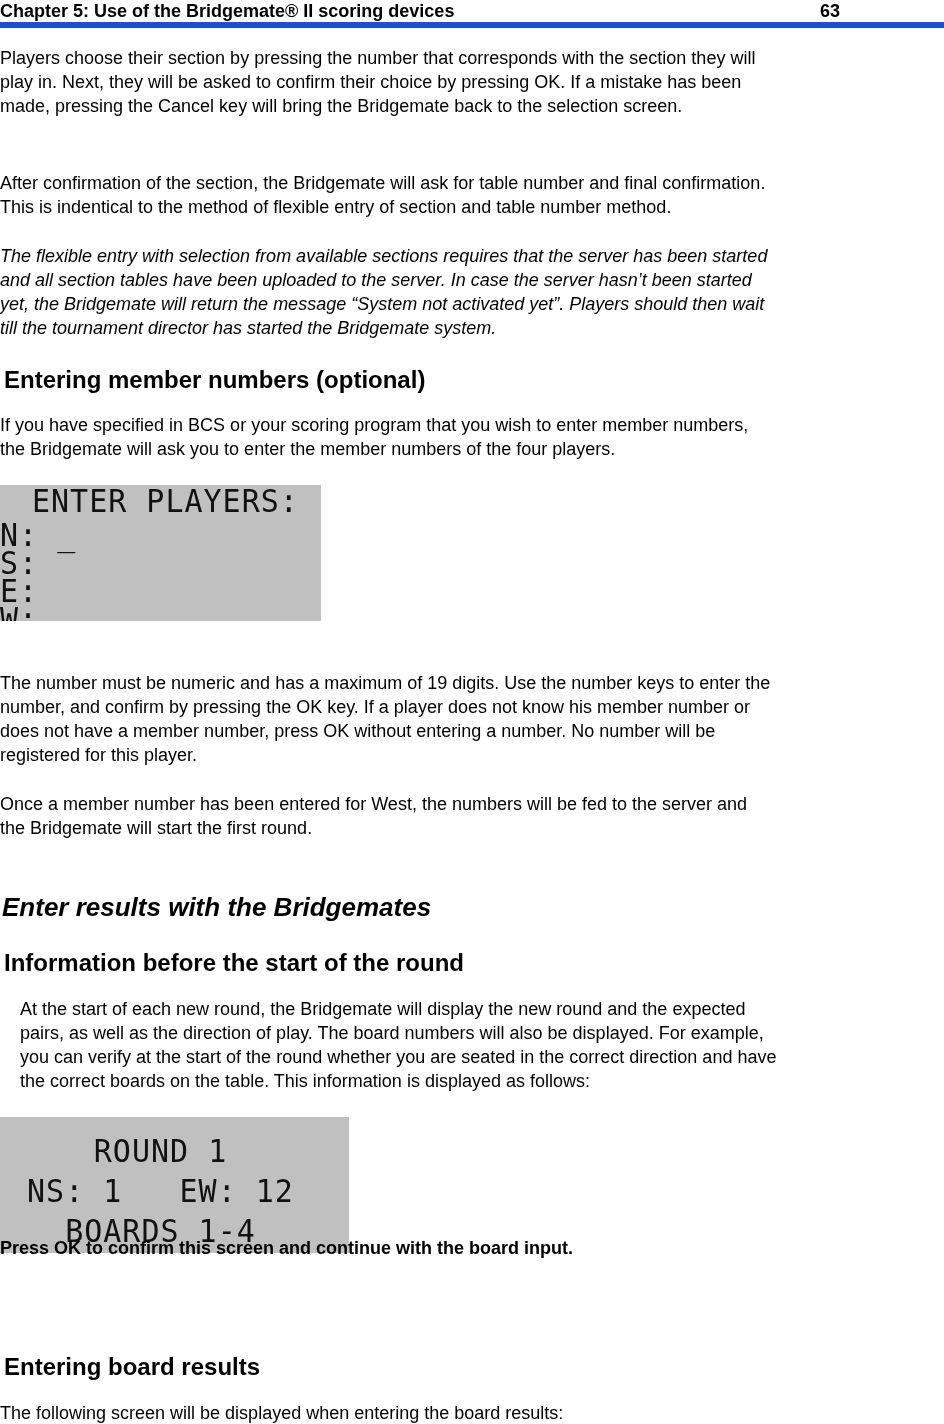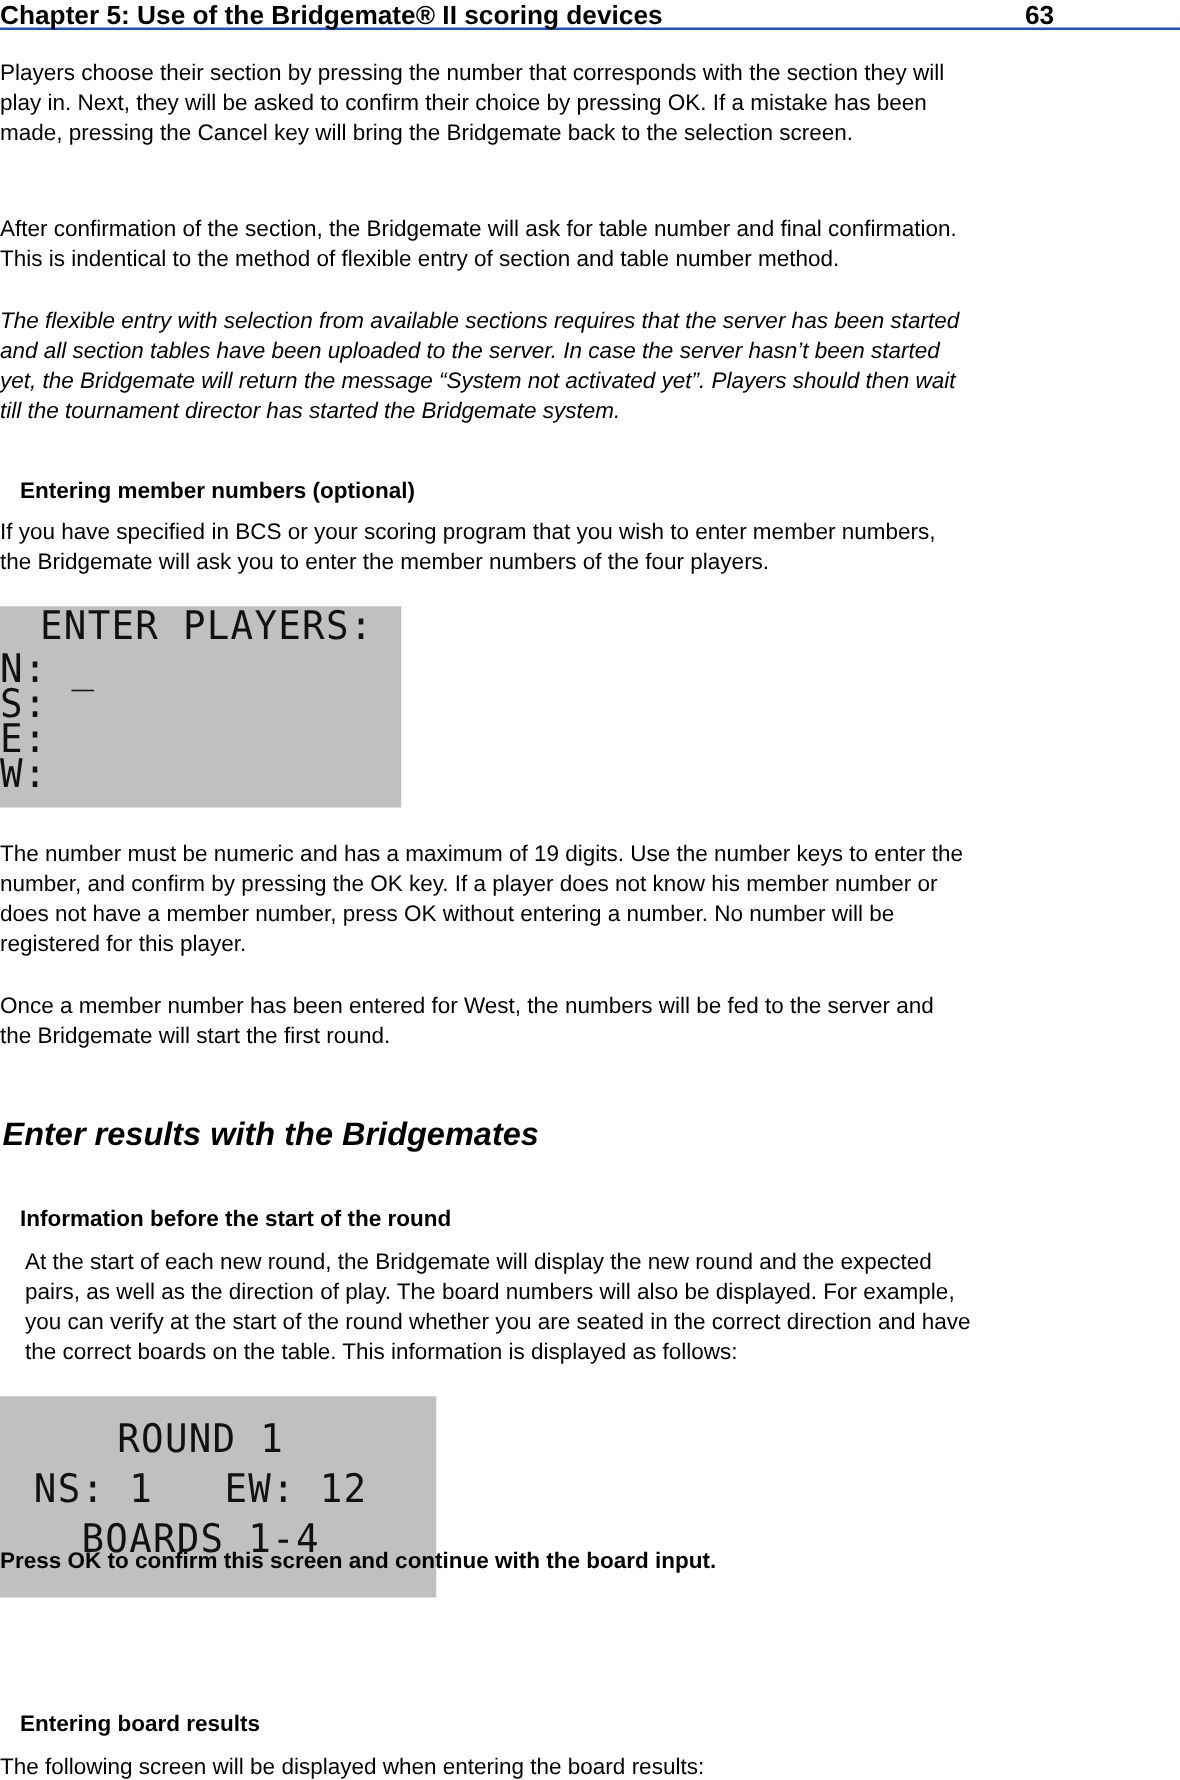--- a/index.html
+++ b/index.html
@@ -2,40 +2,40 @@
 <html><head>
 <meta charset="utf-8">
 <style>
   html, body { margin: 0; padding: 0; background: #ffffff; }
   body {
     width: 944px; height: 1424px; position: relative; overflow: hidden;
     font-family: "Liberation Sans", sans-serif; color: #000;
   }
   .header {
     position: absolute; left: 0; top: 0; width: 944px; height: 22px;
-    border-bottom: 2px solid #1d4ed8;
+    border-bottom: 6px solid #1d4ed8;
     font-family: "Liberation Sans", sans-serif;
-    font-weight: bold; font-size: 21px;
+    font-weight: bold; font-size: 18px;
   }
   .header .chapter { position: absolute; left: 0; top: 1px; }
   .header .page-num { position: absolute; left: 820px; top: 1px; }
 
   .p {
     position: absolute; left: 0; width: 772px;
     font-size: 18px; line-height: 24px; margin: 0;
   }
   .h3 {
-    position: absolute; left: 0; font-size: 18px; font-weight: bold; line-height: 24px; margin: 16px;
+    position: absolute; left: 0; font-size: 24px; font-weight: bold; line-height: 24px; margin: 4px;
   }
   .h2 {
     position: absolute; left: 2px; font-size: 26px; font-weight: bold; font-style: italic; line-height: 32px; margin: 0;
   }
 
   .lcd {
-    position: absolute; left: 0; width: 321px; height: 161px;
+    position: absolute; left: 0; width: 321px; height: 136px;
     background: #c0c0c0; overflow: hidden;
     font-family: "DejaVu Sans Mono", monospace; color: #111;
   }
   .lcd .line { position: absolute; white-space: pre; font-size: 30px; line-height: 30px; transform: scaleY(1.05); letter-spacing: 1px; }
 </style>
 </head>
 <body>
 
 <div class="header">
   <span class="chapter">Chapter 5: Use of the Bridgemate® II scoring devices</span>

